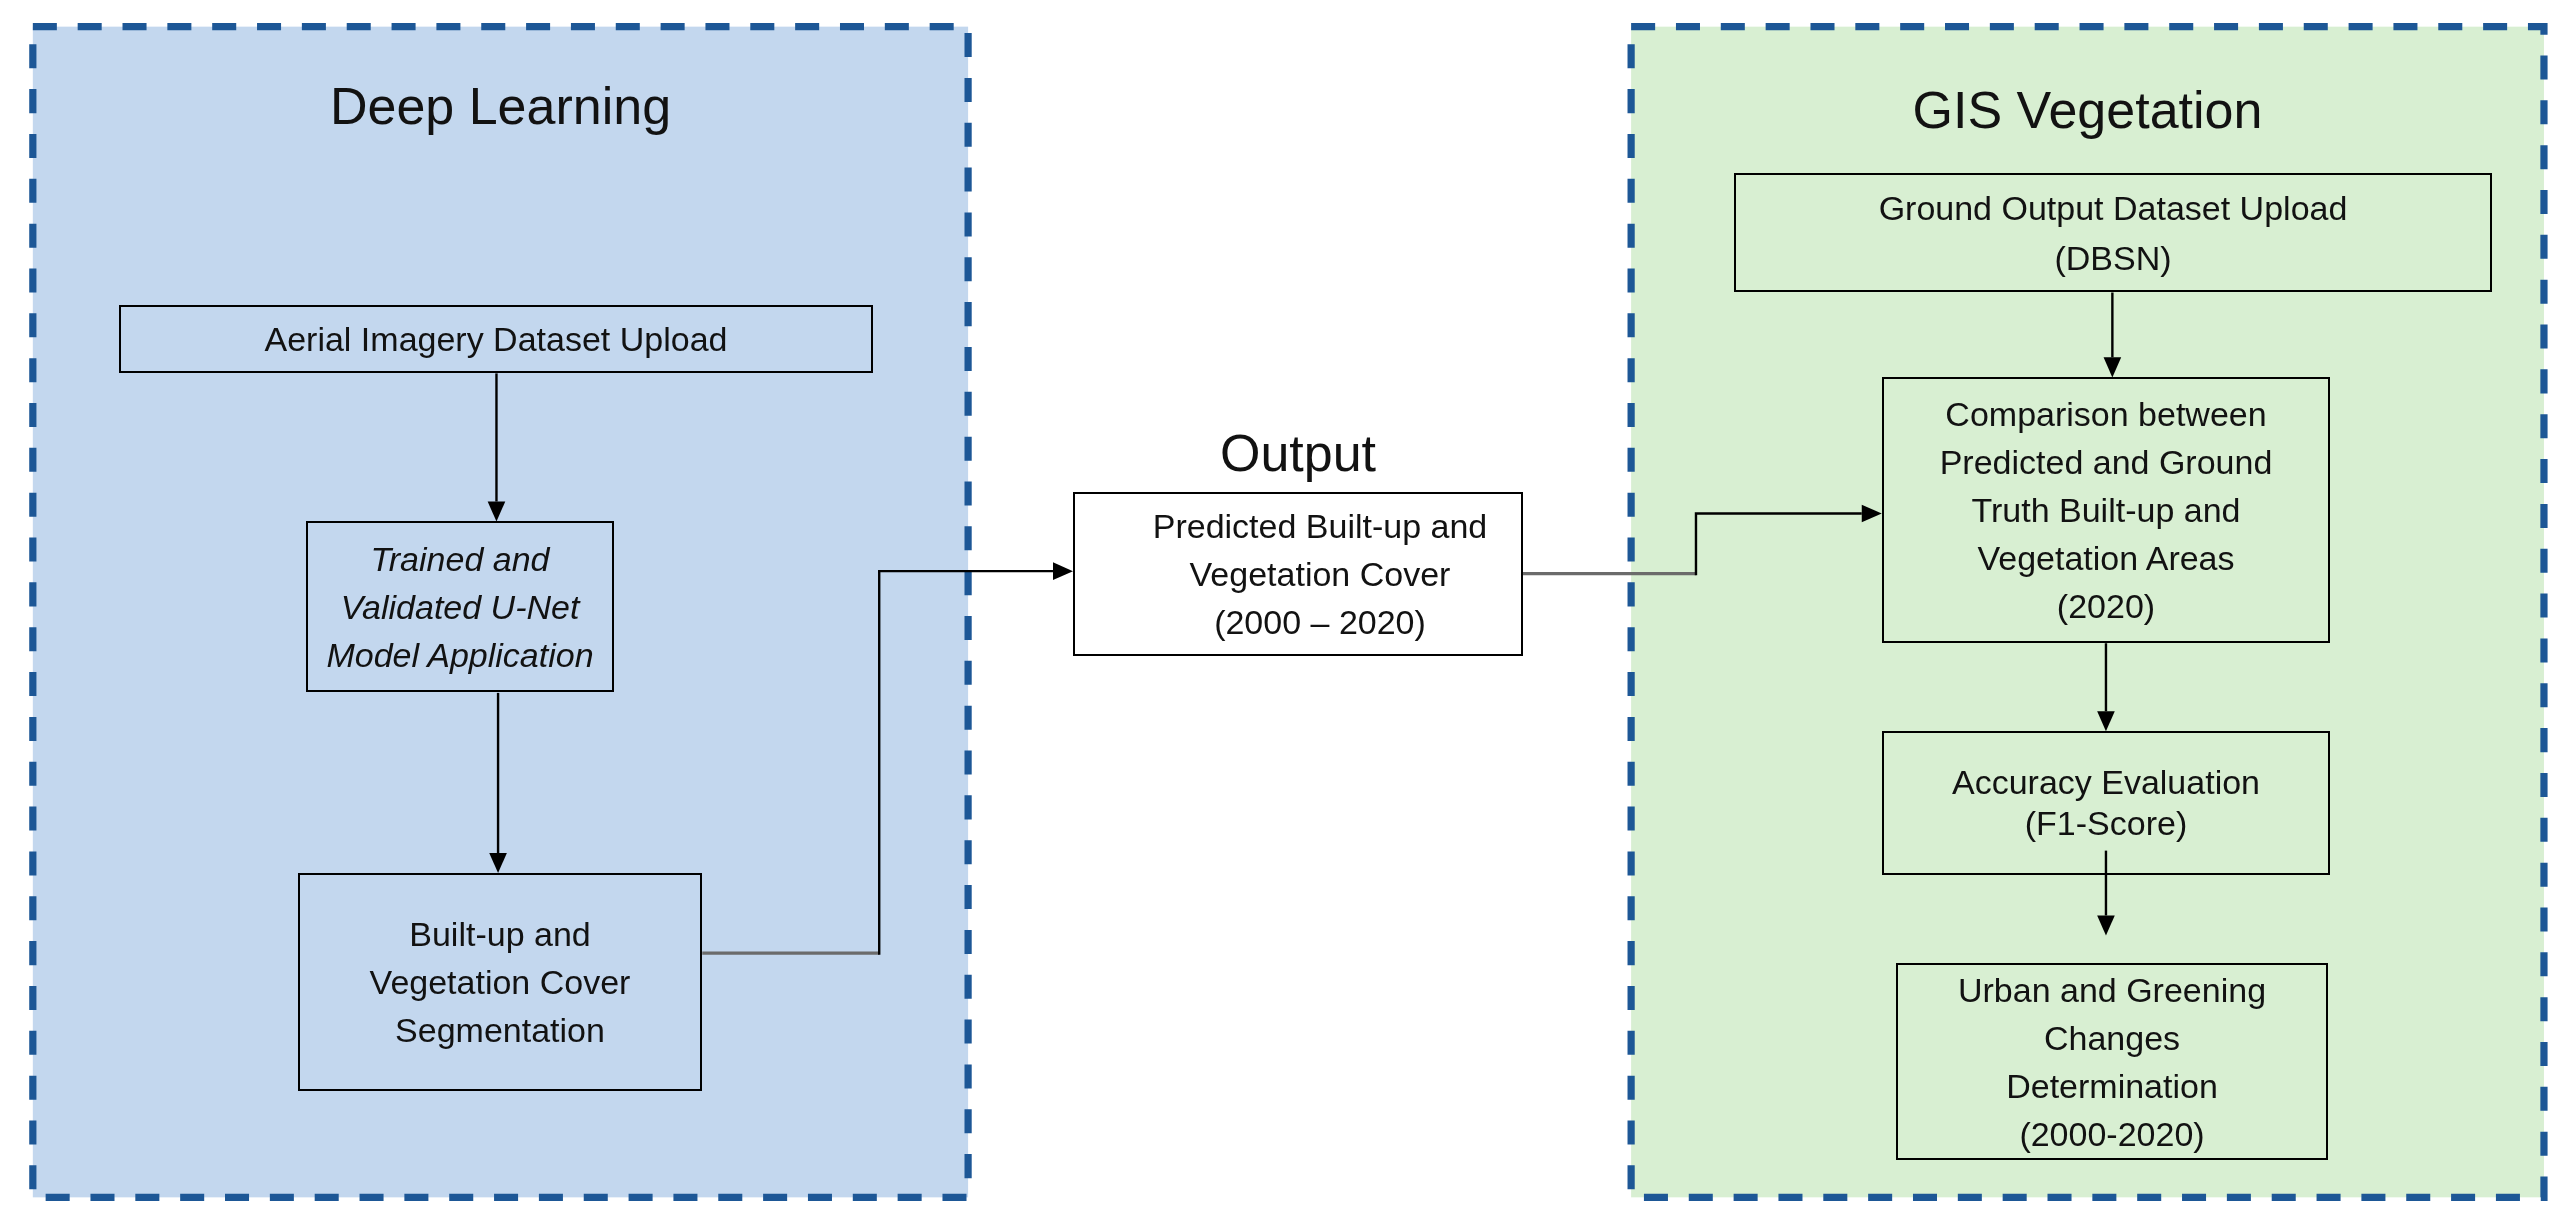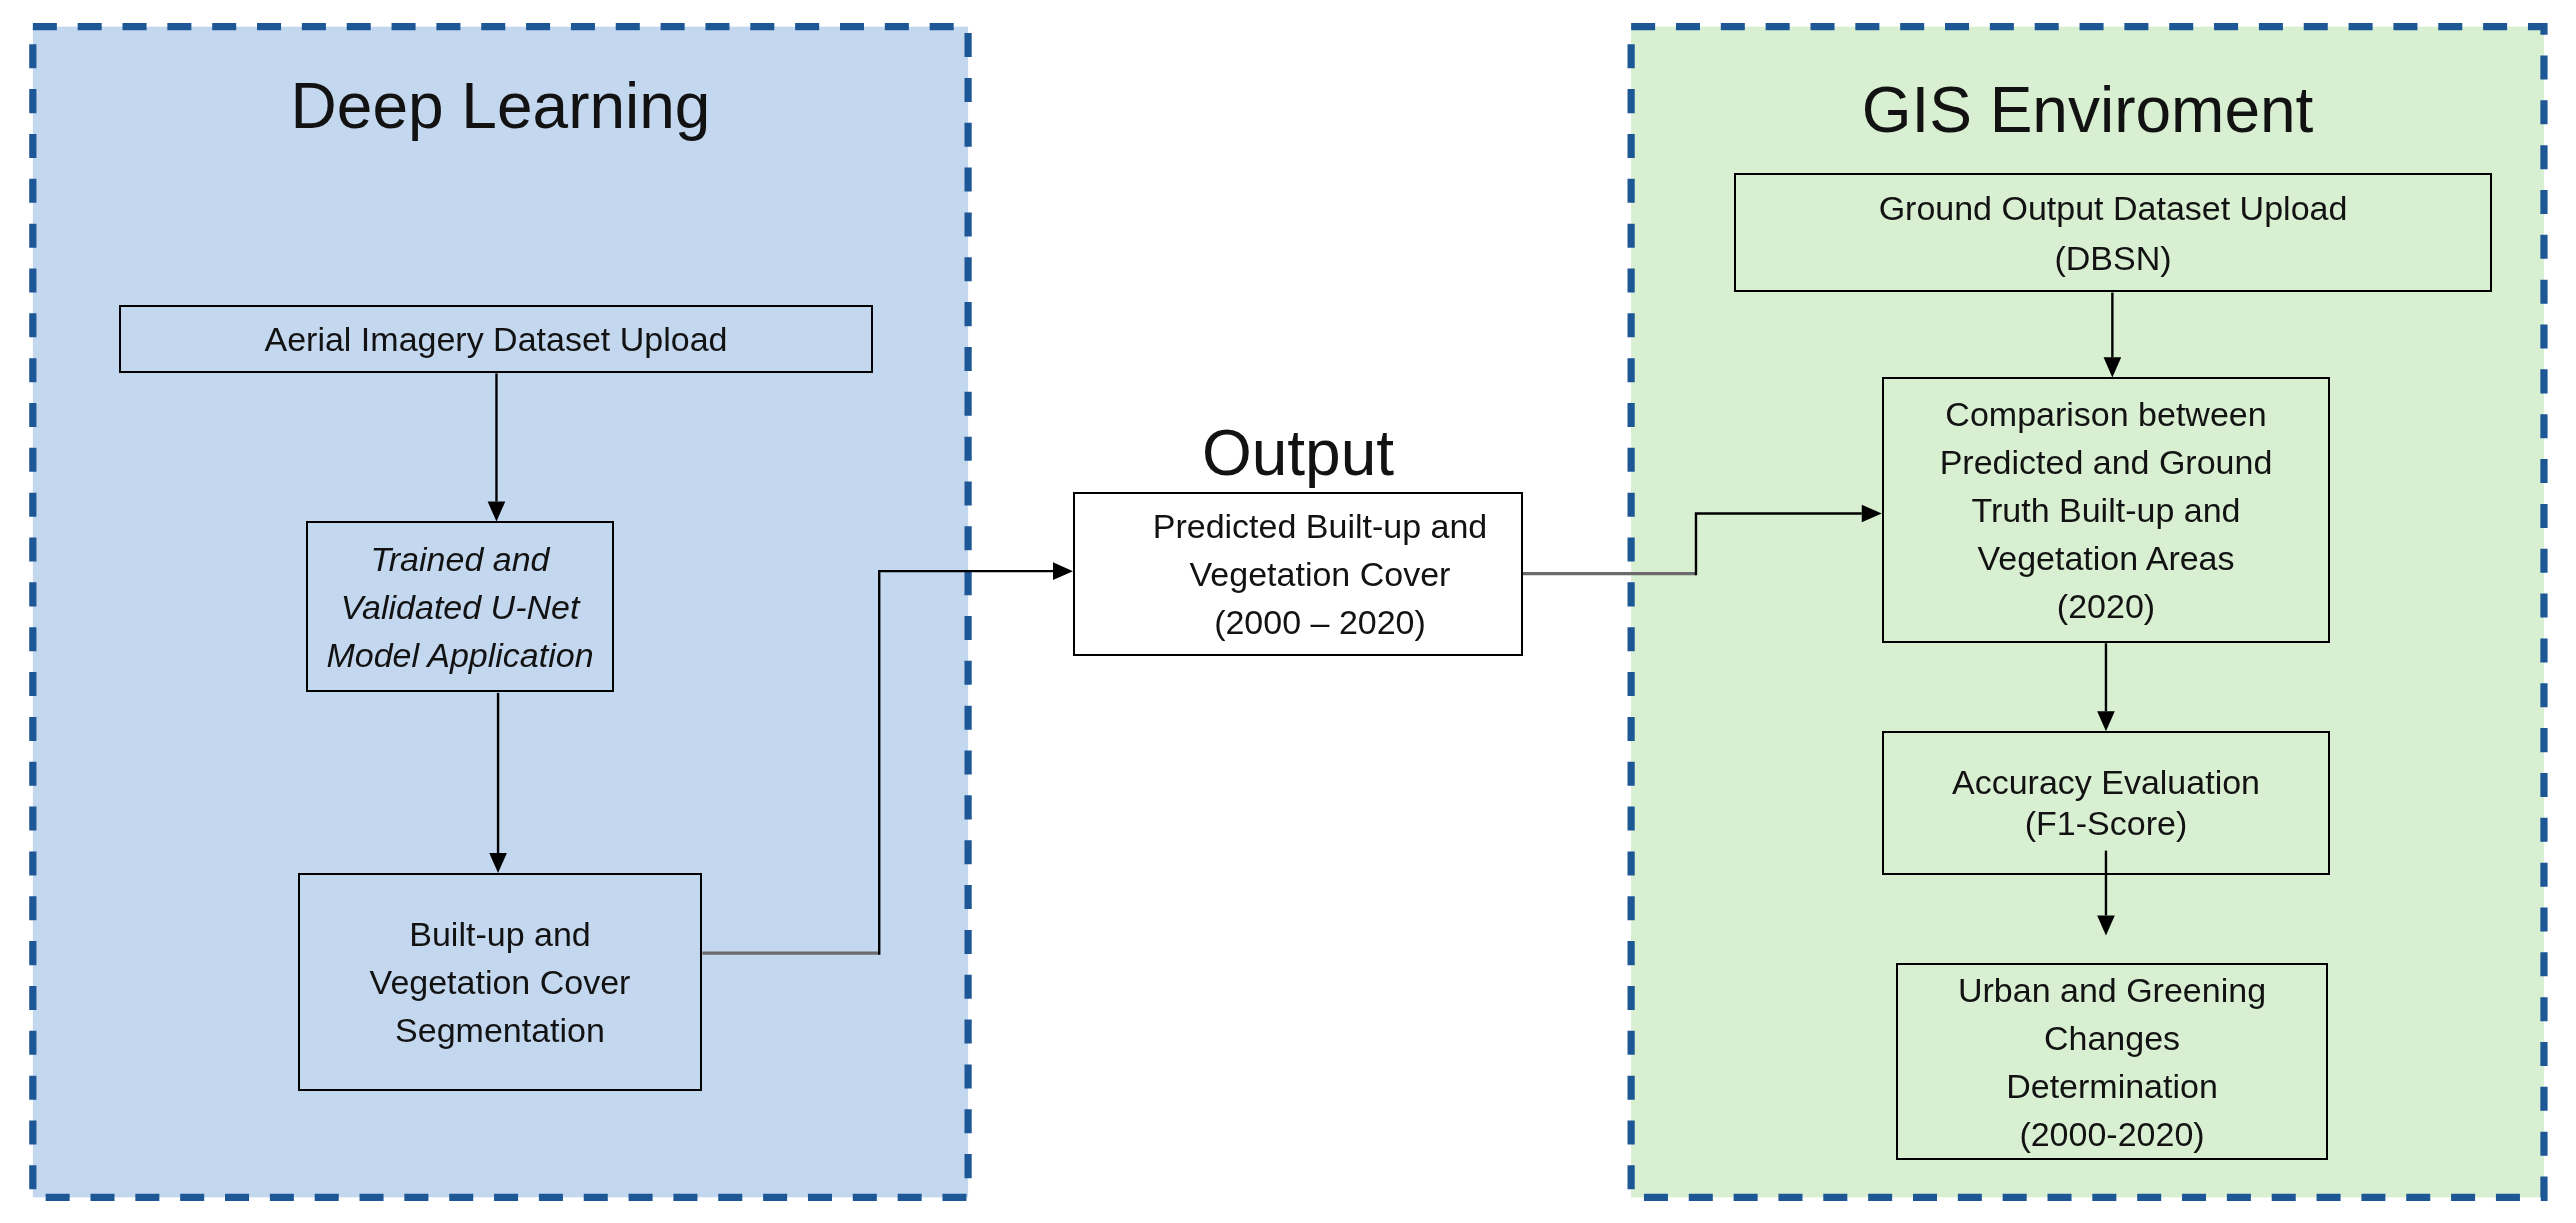--- a/index.html
+++ b/index.html
@@ -11,21 +11,21 @@
     font-family: "Liberation Sans", "DejaVu Sans", sans-serif;
     color: #111111;
   }
   #layer-svg {
     position: absolute; left: 0; top: 0;
     width: 2576px; height: 1224px;
   }
   .panel-title {
     position: absolute;
     text-align: center;
-    font-size: 64px;
+    font-size: 52px;
     line-height: 50px;
     font-weight: 400;
     color: #121212;
     white-space: nowrap;
   }
   .flow-box {
     position: absolute;
     box-sizing: border-box;
     border: 2.4px solid #000000;
     display: flex;
@@ -80,21 +80,21 @@
 
   <path d="M2630 803 V888" fill="none" stroke-width="3" stroke="#000000"></path>
   <polygon points="2630,913 2619,888 2641,888" fill="#000000"></polygon>
 
   <path d="M2630 1062 V1143" fill="none" stroke-width="3" stroke="#000000"></path>
   <polygon points="2630,1168 2619,1143 2641,1143" fill="#000000"></polygon>
 </svg>
 
 <div class="panel-title" id="title-dl">Deep Learning</div>
 <div class="panel-title" id="title-output">Output</div>
-<div class="panel-title" id="title-gis">GIS Enviroment</div>
+<div class="panel-title" id="title-gis">GIS Vegetation</div>
 
 <div class="flow-box" id="box-aerial">Aerial Imagery Dataset Upload</div>
 <div class="flow-box" id="box-unet">Trained and
 Validated U-Net
 Model Application</div>
 <div class="flow-box" id="box-seg">Built-up and
 Vegetation Cover
 Segmentation</div>
 
 <div class="flow-box white" id="box-output">Predicted Built-up and

